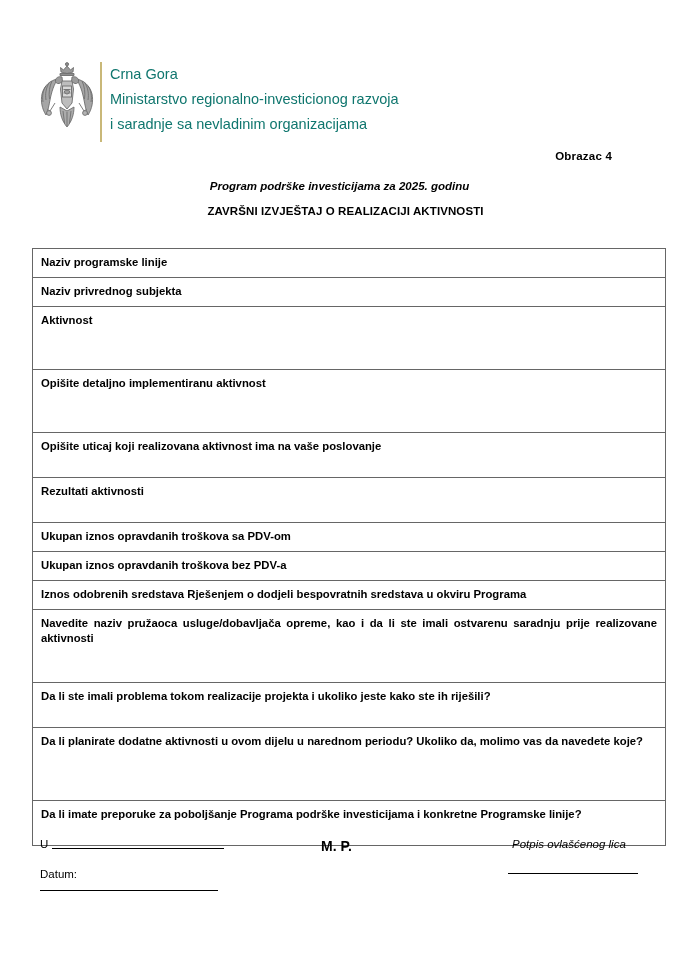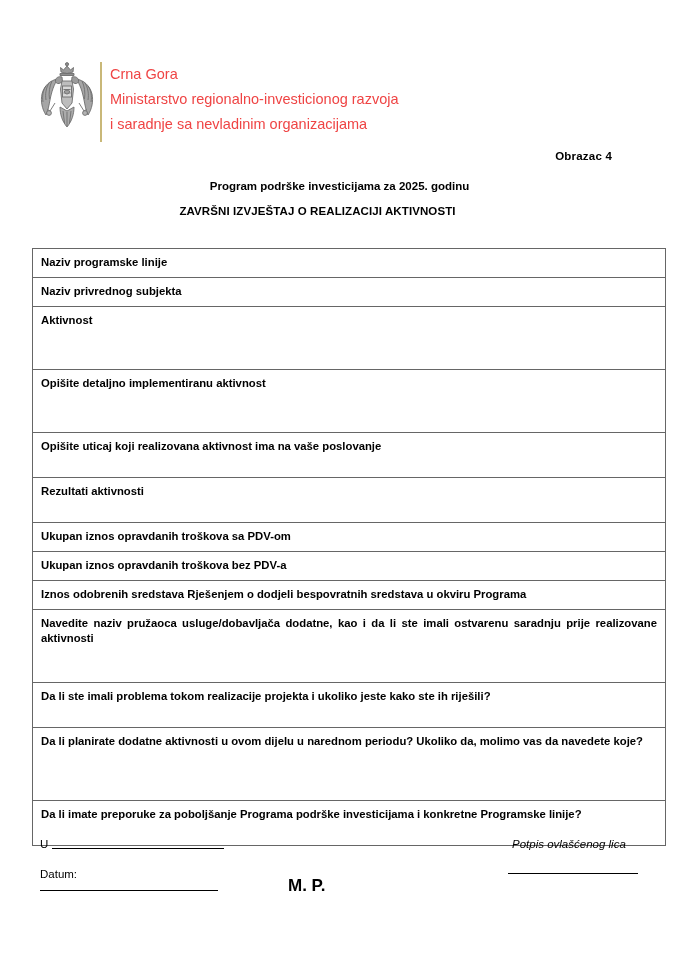--- a/index.html
+++ b/index.html
@@ -48,21 +48,21 @@
   }
   .header-titles {
     position: absolute;
     left: 110px;
     top: 62px;
     width: 350px;
   }
   .header-titles .line {
     font-size: 14.5px;
     line-height: 25px;
-    color: #ef4444;
+    color: #0f766e;
     white-space: nowrap;
   }
 
   .address-block {
     position: absolute;
     left: 472px;
     top: 60px;
     width: 190px;
     font-size: 8.2px;
     line-height: 10.4px;
@@ -86,30 +86,32 @@
     letter-spacing: 0.2px;
   }
   .program-title {
     position: absolute;
     left: 0;
     top: 180px;
     width: 679px;
     text-align: center;
     font-size: 11.5px;
     font-weight: bold;
+    font-style: italic;
   }
   .report-title {
     position: absolute;
     left: 0;
     top: 205px;
     width: 635px;
     text-align: center;
     font-size: 11.5px;
     font-weight: bold;
     letter-spacing: 0.1px;
+    padding-left: 28px;
   }
 
   
   .form-table {
     position: absolute;
     left: 32px;
     top: 248px;
     width: 634px;
     border-collapse: collapse;
     table-layout: fixed;
@@ -146,25 +148,24 @@
   }
   .foot-u .blank {
     display: inline-block;
     width: 172px;
     border-bottom: 1px solid #000;
     margin-left: 4px;
     vertical-align: -1px;
   }
   .foot-mp {
     position: absolute;
-    left: 288px;
+    left: 321px;
     top: 10px;
-    font-size: 17px;
-    font-weight: bold;
-    margin-top: 38px;
+    font-size: 14px;
+    font-weight: bold;
   }
   .foot-sig-label {
     position: absolute;
     left: 512px;
     top: 10px;
     font-size: 11.5px;
     font-style: italic;
   }
   .foot-datum {
     position: absolute;
@@ -269,21 +270,21 @@
         <tr class="h-sm">
           <td>Ukupan iznos opravdanih troškova sa PDV-om</td>
         </tr>
         <tr class="h-sm">
           <td>Ukupan iznos opravdanih troškova bez PDV-a</td>
         </tr>
         <tr class="h-sm">
           <td>Iznos odobrenih sredstava Rješenjem o dodjeli bespovratnih sredstava u okviru Programa</td>
         </tr>
         <tr class="h-xl justified">
-          <td>Navedite naziv pružaoca usluge/dobavljača dodatne, kao i da li ste imali ostvarenu saradnju prije realizovane aktivnosti</td>
+          <td>Navedite naziv pružaoca usluge/dobavljača opreme, kao i da li ste imali ostvarenu saradnju prije realizovane aktivnosti</td>
         </tr>
         <tr class="h-md">
           <td>Da li ste imali problema tokom realizacije projekta i ukoliko jeste kako ste ih riješili?</td>
         </tr>
         <tr class="h-xl justified">
           <td>Da li planirate dodatne aktivnosti u ovom dijelu u narednom periodu? Ukoliko da, molimo vas da navedete koje?</td>
         </tr>
         <tr class="h-md">
           <td>Da li imate preporuke za poboljšanje Programa podrške investicijama i konkretne Programske linije?</td>
         </tr>

